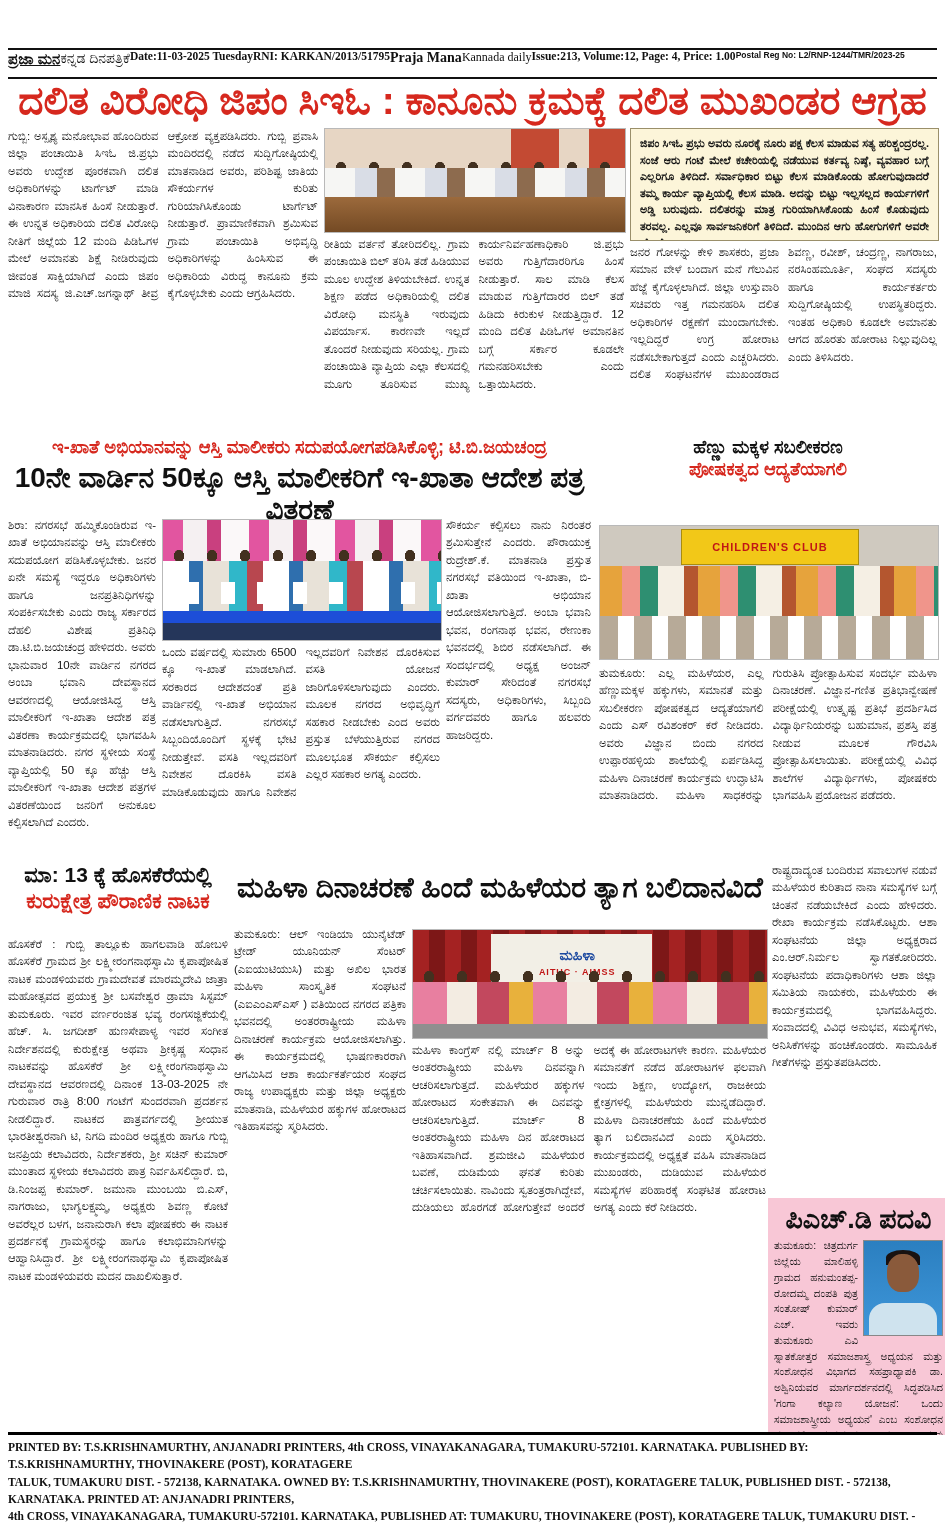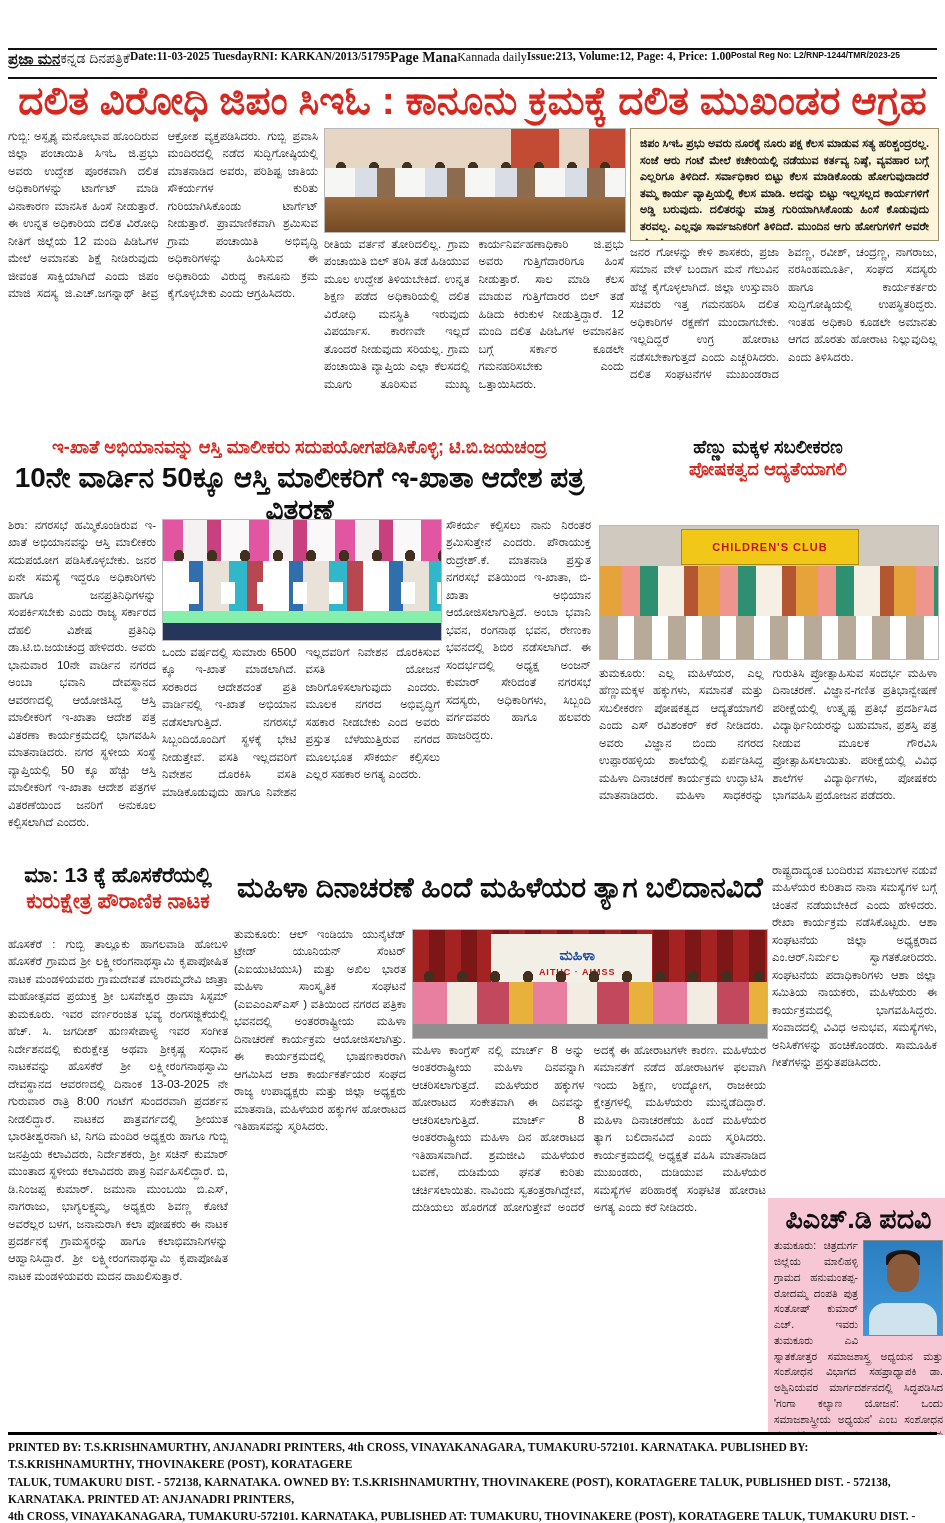--- a/index.html
+++ b/index.html
@@ -24,21 +24,21 @@
   .h2k{font-size:28px;font-weight:bold;text-align:center;line-height:1.15;color:#111;}
   .h3k{font-size:18px;font-weight:bold;text-align:center;line-height:1.2;}
   .h4k{font-size:21px;font-weight:bold;text-align:center;line-height:1.25;}
   
   .btxt{font-size:11.5px;line-height:1.52;text-align:justify;overflow:hidden;}
   .cols2{column-count:2;column-gap:9px;}
   
   .quote-box{background:#fcf5d9;border:1px solid #9a8f6a;padding:6px 9px;
              font-size:11px;font-weight:600;line-height:1.5;text-align:justify;overflow:hidden;}
   
-  .photo{overflow:hidden;border:1px solid #b9b9b9;background:#86efac;}
+  .photo{overflow:hidden;border:1px solid #b9b9b9;background:#1d4ed8;}
   .band{position:absolute;left:0;right:0;}
   .heads{background-image:radial-gradient(ellipse 8px 10px at 16px 12px,#42301f 62%,transparent 64%);
          background-size:33px 24px;background-repeat:repeat-x;}
   
   .ph-lead .wall{top:0;height:52%;background:linear-gradient(90deg,#e7d6c4 0 62%,#c34a33 62% 78%,#e7d6c4 78% 88%,#c34a33 88% 100%);}
   .ph-lead .shirts{top:38%;height:28%;background:repeating-linear-gradient(90deg,#f6f6f4 0 30px,#d9dde6 30px 52px,#8d6b4e 52px 70px);}
   .ph-lead .table{bottom:0;height:34%;background:linear-gradient(180deg,#9c6a3c,#744a24);}
   
   .ph-ekhata .curtain{top:0;height:62%;background:repeating-linear-gradient(90deg,#e255a0 0 20px,#f5f0f2 20px 44px,#c9407f 44px 58px,#fbf8f9 58px 86px);}
   .ph-ekhata .shirts{top:34%;height:42%;background:repeating-linear-gradient(90deg,#ffffff 0 26px,#2f6fae 26px 40px,#e8e2d8 40px 66px,#30b7c9 66px 84px,#b8474f 84px 100px);}
@@ -80,21 +80,21 @@
 </head>
 <body>
 
 <div class="page">
 
   <div class="abs masthead">
     <span class="mh-logo">ಪ್ರಜಾ ಮನ</span>
     <span class="mh-sub">ಕನ್ನಡ ದಿನಪತ್ರಿಕೆ</span>
     <span class="mh-item">Date:11-03-2025 Tuesday</span>
     <span class="mh-item">RNI: KARKAN/2013/51795</span>
-    <span class="mh-eng">Page Mana</span>
+    <span class="mh-eng">Praja Mana</span>
     <span class="mh-eng-sub">Kannada daily</span>
     <span class="mh-item">Issue:213, Volume:12, Page: 4, Price: 1.00</span>
     <span class="mh-postal">Postal Reg No: L2/RNP-1244/TMR/2023-25</span>
 
   </div>
 
   <h1 class="abs lead-headline red" style="margin:0;">ದಲಿತ ವಿರೋಧಿ ಜಿಪಂ ಸಿಇಓ : ಕಾನೂನು ಕ್ರಮಕ್ಕೆ ದಲಿತ ಮುಖಂಡರ ಆಗ್ರಹ</h1>
 
   <section class="abs" style="top:128px;left:8px;width:929px;height:305px;">
     <div class="abs btxt cols2" style="left:0;top:0;width:310px;height:305px;">ಗುಬ್ಬಿ: ಅಸ್ಪೃಶ್ಯ ಮನೋಭಾವ ಹೊಂದಿರುವ ಜಿಲ್ಲಾ ಪಂಚಾಯಿತಿ ಸಿಇಓ ಜಿ.ಪ್ರಭು ಅವರು ಉದ್ದೇಶ ಪೂರಕವಾಗಿ ದಲಿತ ಅಧಿಕಾರಿಗಳನ್ನು ಟಾರ್ಗೆಟ್ ಮಾಡಿ ವಿನಾಕಾರಣ ಮಾನಸಿಕ ಹಿಂಸೆ ನೀಡುತ್ತಾರೆ. ಈ ಉನ್ನತ ಅಧಿಕಾರಿಯ ದಲಿತ ವಿರೋಧಿ ನೀತಿಗೆ ಜಿಲ್ಲೆಯ 12 ಮಂದಿ ಪಿಡಿಓಗಳ ಮೇಲೆ ಅಮಾನತು ಶಿಕ್ಷೆ ನೀಡಿರುವುದು ಜೀವಂತ ಸಾಕ್ಷಿಯಾಗಿದೆ ಎಂದು ಜಿಪಂ ಮಾಜಿ ಸದಸ್ಯ ಜಿ.ಎಚ್.ಜಗನ್ನಾಥ್ ತೀವ್ರ ಆಕ್ರೋಶ ವ್ಯಕ್ತಪಡಿಸಿದರು. ಗುಬ್ಬಿ ಪ್ರವಾಸಿ ಮಂದಿರದಲ್ಲಿ ನಡೆದ ಸುದ್ದಿಗೋಷ್ಠಿಯಲ್ಲಿ ಮಾತನಾಡಿದ ಅವರು, ಪರಿಶಿಷ್ಟ ಜಾತಿಯ ಸೌಕರ್ಯಗಳ ಕುರಿತು ಗುರಿಯಾಗಿಸಿಕೊಂಡು ಟಾರ್ಗೆಟ್ ನೀಡುತ್ತಾರೆ. ಪ್ರಾಮಾಣಿಕವಾಗಿ ಶ್ರಮಿಸುವ ಗ್ರಾಮ ಪಂಚಾಯಿತಿ ಅಭಿವೃದ್ಧಿ ಅಧಿಕಾರಿಗಳನ್ನು ಹಿಂಸಿಸುವ ಈ ಅಧಿಕಾರಿಯ ವಿರುದ್ಧ ಕಾನೂನು ಕ್ರಮ ಕೈಗೊಳ್ಳಬೇಕು ಎಂದು ಆಗ್ರಹಿಸಿದರು.</div>

